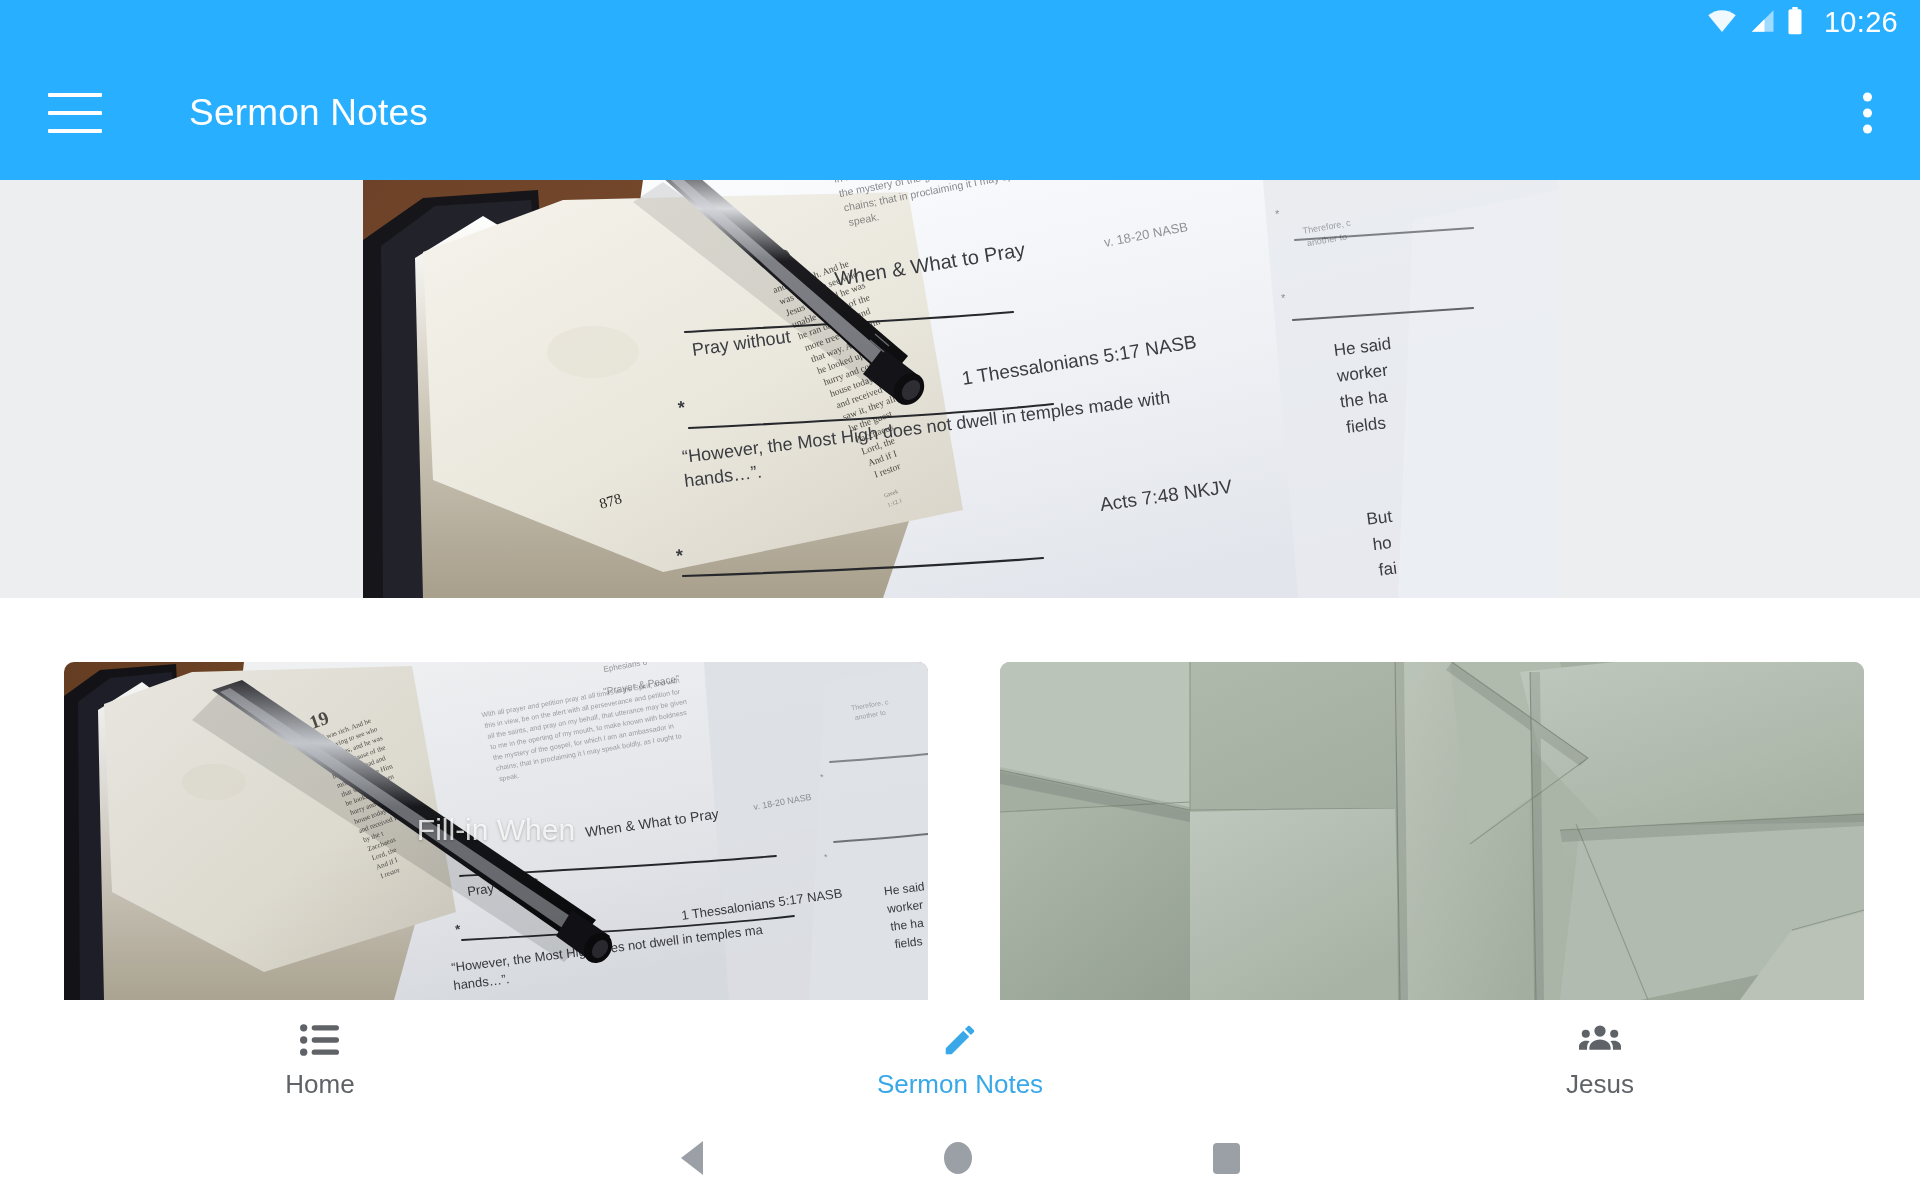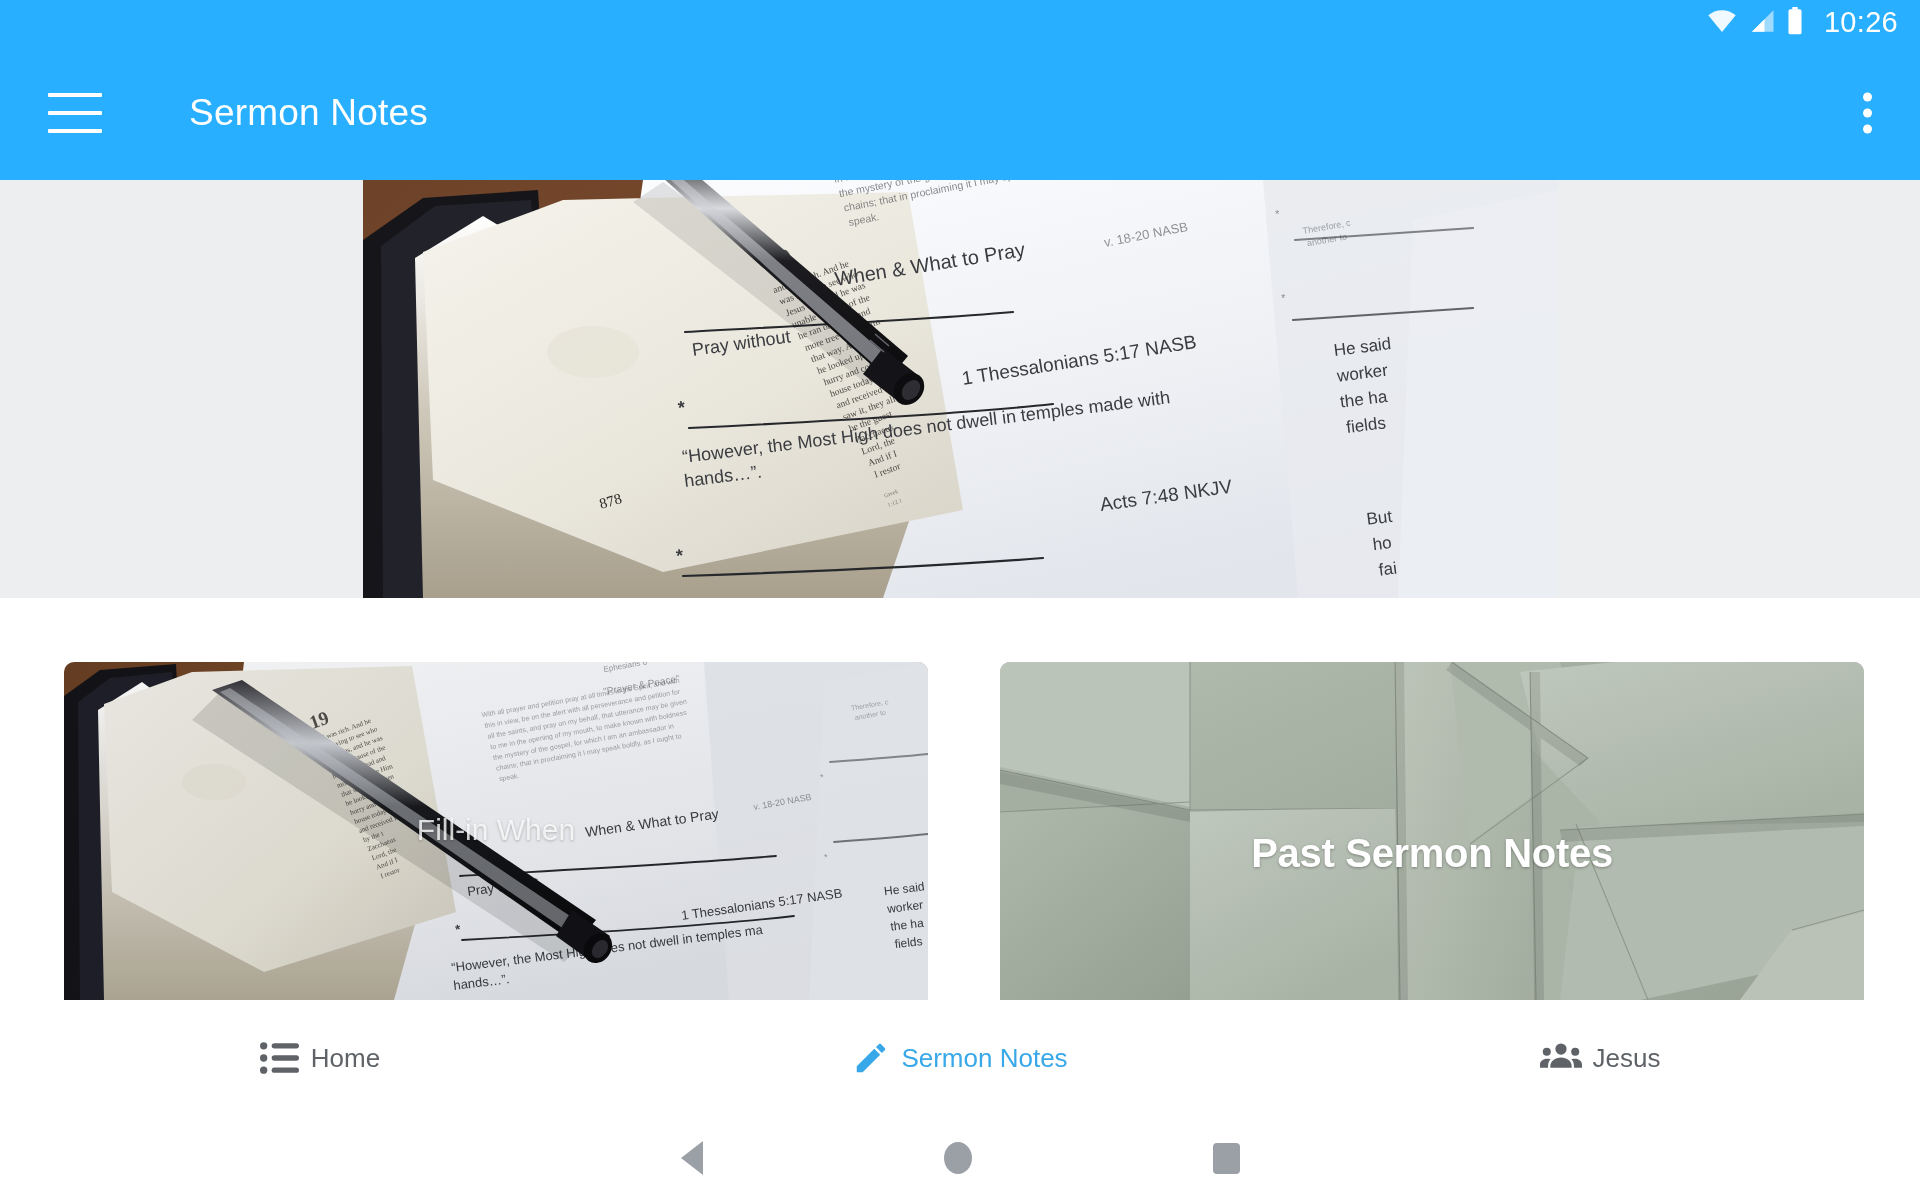--- a/index.html
+++ b/index.html
@@ -167,20 +167,21 @@
     width: 1920px;
     height: 116px;
     background: #ffffff;
     display: flex;
     align-items: center;
     z-index: 30;
   }
   .tab {
     flex: 1;
     display: flex;
+    flex-direction: column;
     align-items: center;
     justify-content: center;
     gap: 11px;
     cursor: pointer;
     height: 100%;
   }
   .tab-icon {
     height: 40px;
     display: flex;
     align-items: center;
@@ -579,23 +580,20 @@
           <polygon points="0,108 190,148 190,160 0,122"></polygon>
           <polygon points="395,0 404,0 408,338 398,338"></polygon>
           <polygon points="530,10 540,10 544,338 534,338"></polygon>
           <polygon points="560,168 864,152 864,164 562,180"></polygon>
           <polygon points="452,0 588,96 580,104 446,8"></polygon>
         </g>
 
         <rect width="864" height="338" fill="#000000" opacity="0.03"></rect>
       </svg>
 
-      <div class="card-caption" style="top: 170px;">
-        <div class="card-title">Past Sermon Notes</div>
-      </div>
     </div>
 
   </div>
 
   <div class="bottom-nav">
 
     <div class="tab">
       <div class="tab-icon">
         <svg width="40" height="32" viewBox="0 0 24 19" fill="#5f6368">
           <circle cx="2.2" cy="2.2" r="2.2"></circle>

